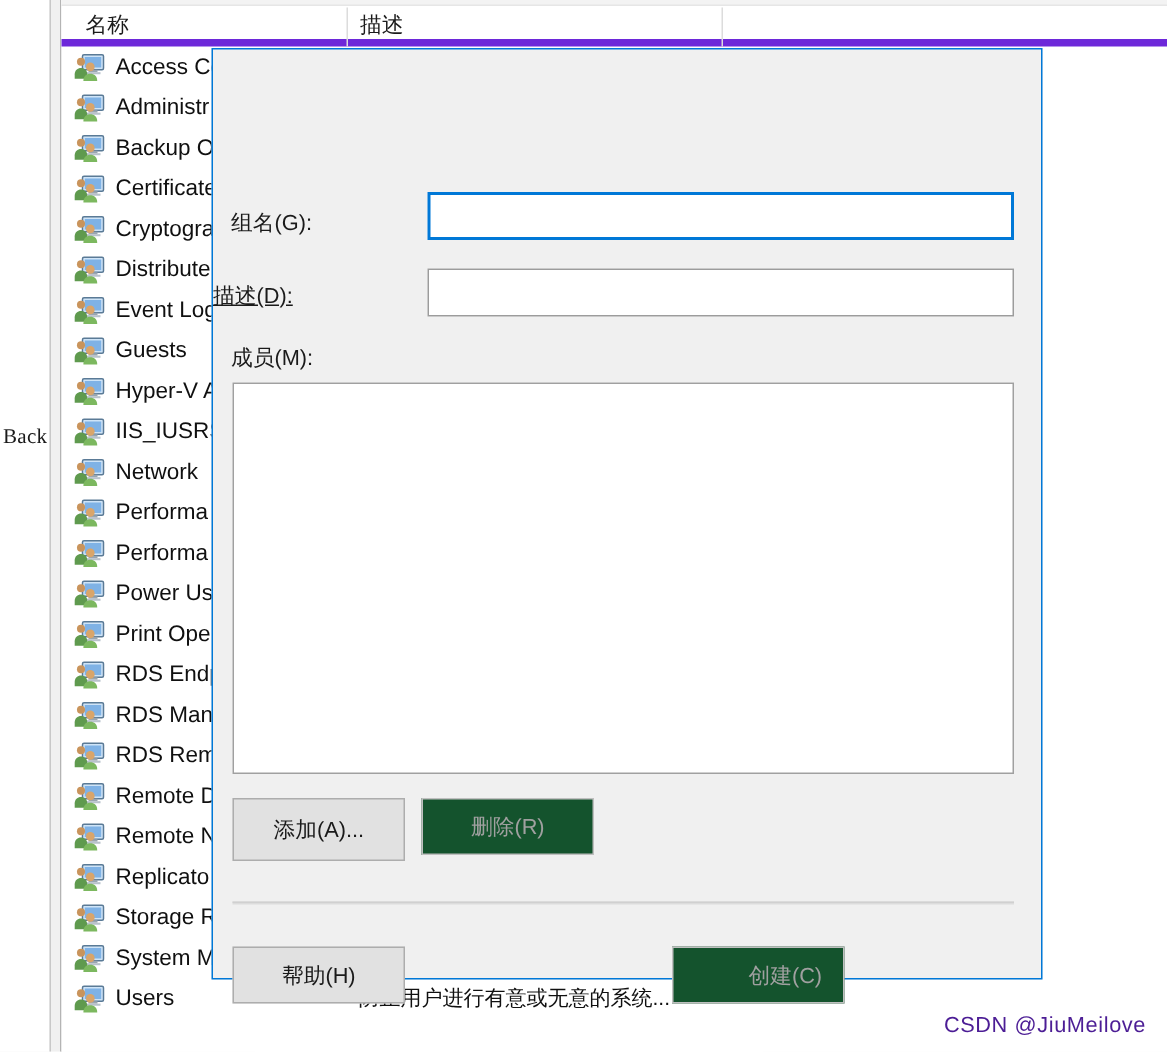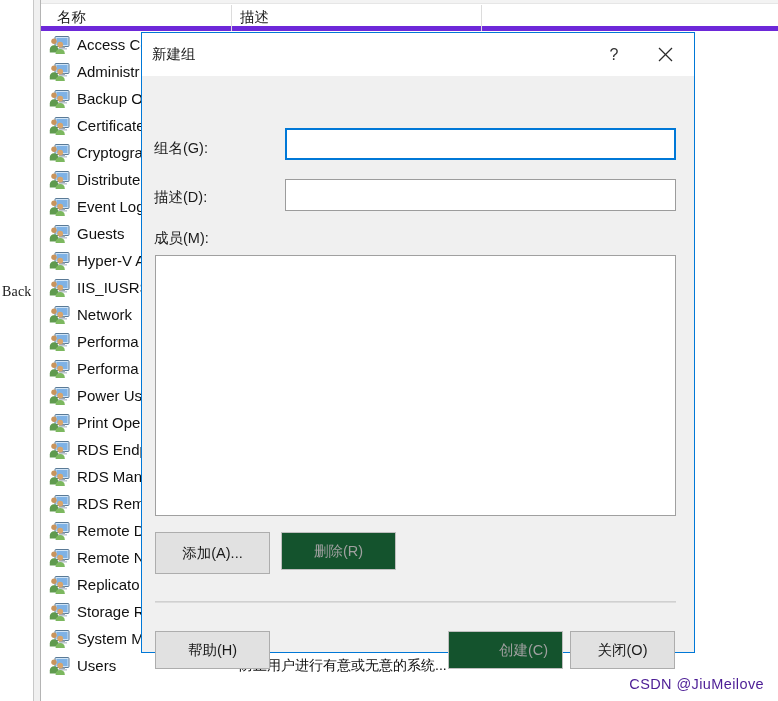--- a/index.html
+++ b/index.html
@@ -154,21 +154,21 @@
     background: #f0f0f0;
   }
 
   .field-label {
     position: absolute;
     font-size: 14.5px;
     color: #1a1a1a;
     white-space: nowrap;
   }
   #lbl-groupname { left: 12px; top: 63px; }
-  #lbl-desc      { left: 12px; top: 112px; }
+  #lbl-desc      { left: 0; top: 112px; text-decoration: underline; }
   #lbl-members   { left: 12px; top: 153px; }
 
   .text-input {
     position: absolute;
     background: #ffffff;
     box-sizing: border-box;
     font-family: "Liberation Sans", "DejaVu Sans", sans-serif;
     font-size: 14px;
     color: #111111;
     padding: 2px 4px;
@@ -593,52 +593,35 @@
     </svg></span>
           <span class="row-name">Users</span>
           <span class="row-desc">防止用户进行有意或无意的系统...</span>
         </div>
       </div>
   </div>
 </div>
 
 <div id="dialog">
 
-  <div id="dlg-titlebar">
-    <span id="dlg-title">新建组</span>
-
-    <div class="title-btn" id="dlg-help-btn">
-      <svg width="14" height="18" viewBox="0 0 14 18" aria-hidden="true">
-        <text x="7" y="14" text-anchor="middle" font-family="Liberation Sans, sans-serif" font-size="16" fill="#333333">?</text>
-      </svg>
-    </div>
-
-    <div class="title-btn" id="dlg-close-btn">
-      <svg width="15" height="15" viewBox="0 0 15 15" aria-hidden="true">
-        <line x1="1" y1="1" x2="14" y2="14" stroke="#2b2b2b" stroke-width="1.3"></line>
-        <line x1="14" y1="1" x2="1" y2="14" stroke="#2b2b2b" stroke-width="1.3"></line>
-      </svg>
-    </div>
-  </div>
 
   <div id="dlg-body">
 
     <label class="field-label" id="lbl-groupname">组名(G):</label>
     <input class="text-input" id="inp-groupname" type="text" value="" style="">
 
     <label class="field-label" id="lbl-desc">描述(D):</label>
     <input class="text-input" id="inp-desc" type="text" value="" style="">
 
     <label class="field-label" id="lbl-members">成员(M):</label>
     <div id="members-list"></div>
 
     <button class="win-btn" id="btn-add">添加(A)...</button>
     <button class="win-btn disabled" id="btn-remove" disabled="">删除(R)</button>
 
     <div id="dlg-separator"></div>
 
     <button class="win-btn" id="btn-help">帮助(H)</button>
     <button class="win-btn disabled" id="btn-create" disabled="">创建(C)</button>
-    <button class="win-btn" id="btn-close">关闭(O)</button>
   </div>
 </div>
 
 <div id="watermark">CSDN @JiuMeilove</div>
 
 </body></html>

